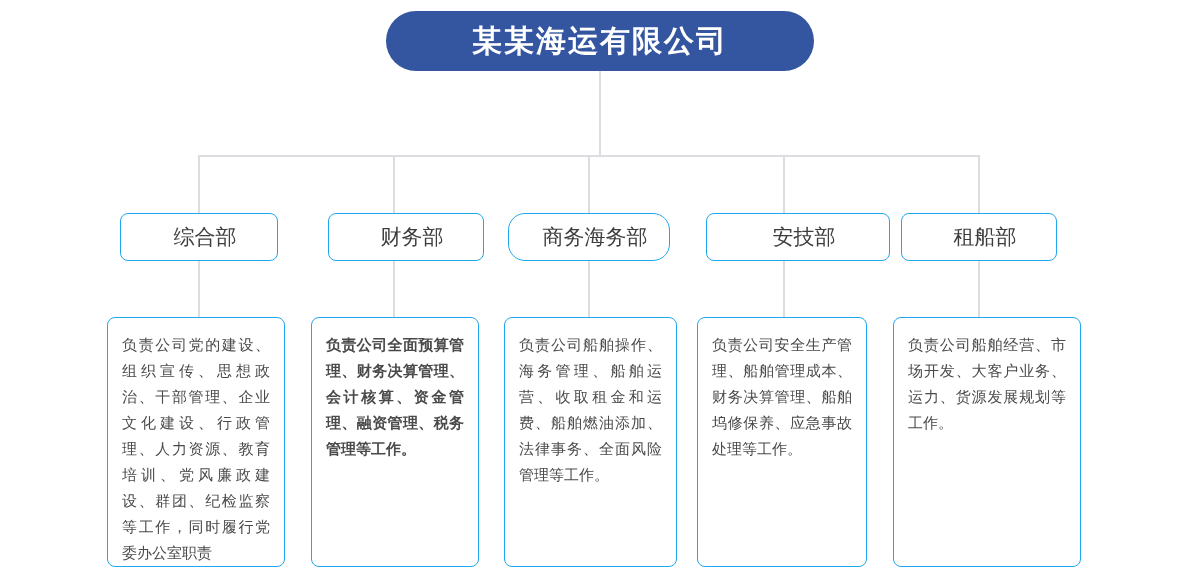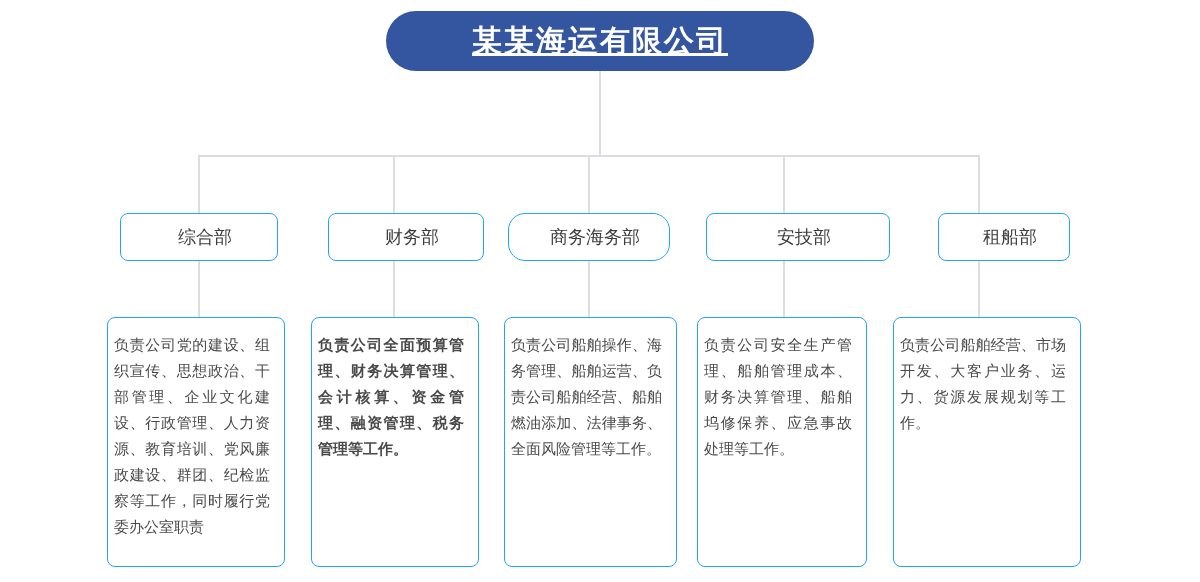--- a/index.html
+++ b/index.html
@@ -34,21 +34,20 @@
     justify-content: center;
     box-sizing: border-box;
   }
   .company-title-text {
     color: #ffffff;
     font-size: 30px;
     font-weight: bold;
     letter-spacing: 2px;
     line-height: 1;
     white-space: nowrap;
-    text-decoration: underline;
   }
 
   
   .line {
     position: absolute;
     background: #dcdde1;
   }
   .v-line { width: 2px; }
   .h-line { height: 2px; }
 
@@ -60,36 +59,36 @@
     border: 1.6px solid #20a8ef;
     border-radius: 8px;
     background: #ffffff;
     box-sizing: border-box;
     display: flex;
     align-items: center;
     justify-content: center;
   }
   .dept-label {
     color: #3d3d3d;
-    font-size: 18px;
+    font-size: 21px;
     line-height: 1;
     white-space: nowrap;
     margin-left: 12px;
   }
 
   
   .desc-box {
     position: absolute;
     top: 317px;
     height: 250px;
     border: 1.6px solid #20a8ef;
     border-radius: 8px;
     background: #ffffff;
     box-sizing: border-box;
-    padding: 14px 14px 10px 6px;
+    padding: 14px 14px 10px 14px;
     overflow: hidden;
   }
   .desc-text {
     color: #4a4a4a;
     font-size: 15px;
     line-height: 26px;
     text-align: justify;
     word-break: break-all;
     margin: 0;
   }
@@ -124,32 +123,32 @@
   </div>
   <div class="dept-box" style="left:328px; width:156px;">
     <span class="dept-label">财务部</span>
   </div>
   <div class="dept-box" style="left:508px; width:162px;border-radius:17px;">
     <span class="dept-label">商务海务部</span>
   </div>
   <div class="dept-box" style="left:706px; width:184px;">
     <span class="dept-label">安技部</span>
   </div>
-  <div class="dept-box" style="left:938px; width:132px;">
+  <div class="dept-box" style="left:901px; width:156px;">
     <span class="dept-label">租船部</span>
   </div>
 
   <div class="desc-box" style="left:107px; width:178px;">
     <p class="desc-text">负责公司党的建设、组织宣传、思想政治、干部管理、企业文化建设、行政管理、人力资源、教育培训、党风廉政建设、群团、纪检监察等工作，同时履行党委办公室职责</p>
   </div>
   <div class="desc-box" style="left:311px; width:168px;font-weight:bold;">
     <p class="desc-text">负责公司全面预算管理、财务决算管理、会计核算、资金管理、融资管理、税务管理等工作。</p>
   </div>
   <div class="desc-box" style="left:504px; width:173px;">
-    <p class="desc-text">负责公司船舶操作、海务管理、船舶运营、负责公司船舶经营、船舶燃油添加、法律事务、全面风险管理等工作。</p>
+    <p class="desc-text">负责公司船舶操作、海务管理、船舶运营、收取租金和运费、船舶燃油添加、法律事务、全面风险管理等工作。</p>
   </div>
   <div class="desc-box" style="left:697px; width:170px;">
     <p class="desc-text">负责公司安全生产管理、船舶管理成本、财务决算管理、船舶坞修保养、应急事故处理等工作。</p>
   </div>
   <div class="desc-box" style="left:893px; width:188px;">
     <p class="desc-text">负责公司船舶经营、市场开发、大客户业务、运力、货源发展规划等工作。</p>
   </div>
 
 </div>
 

